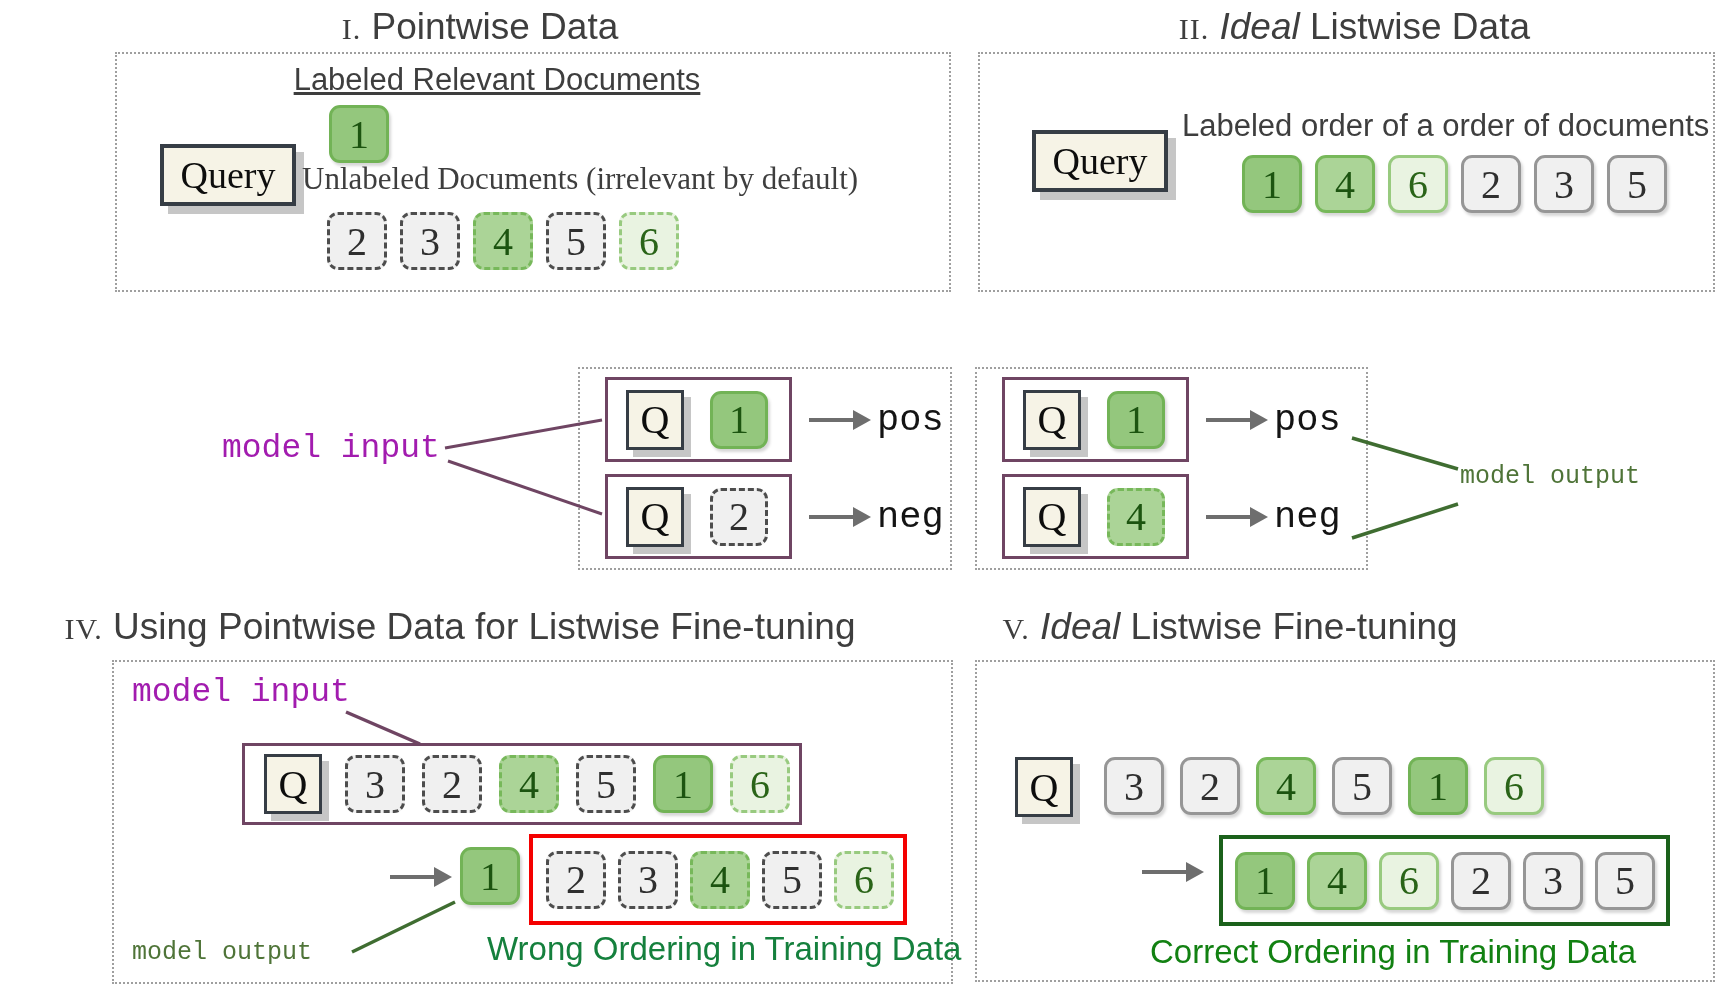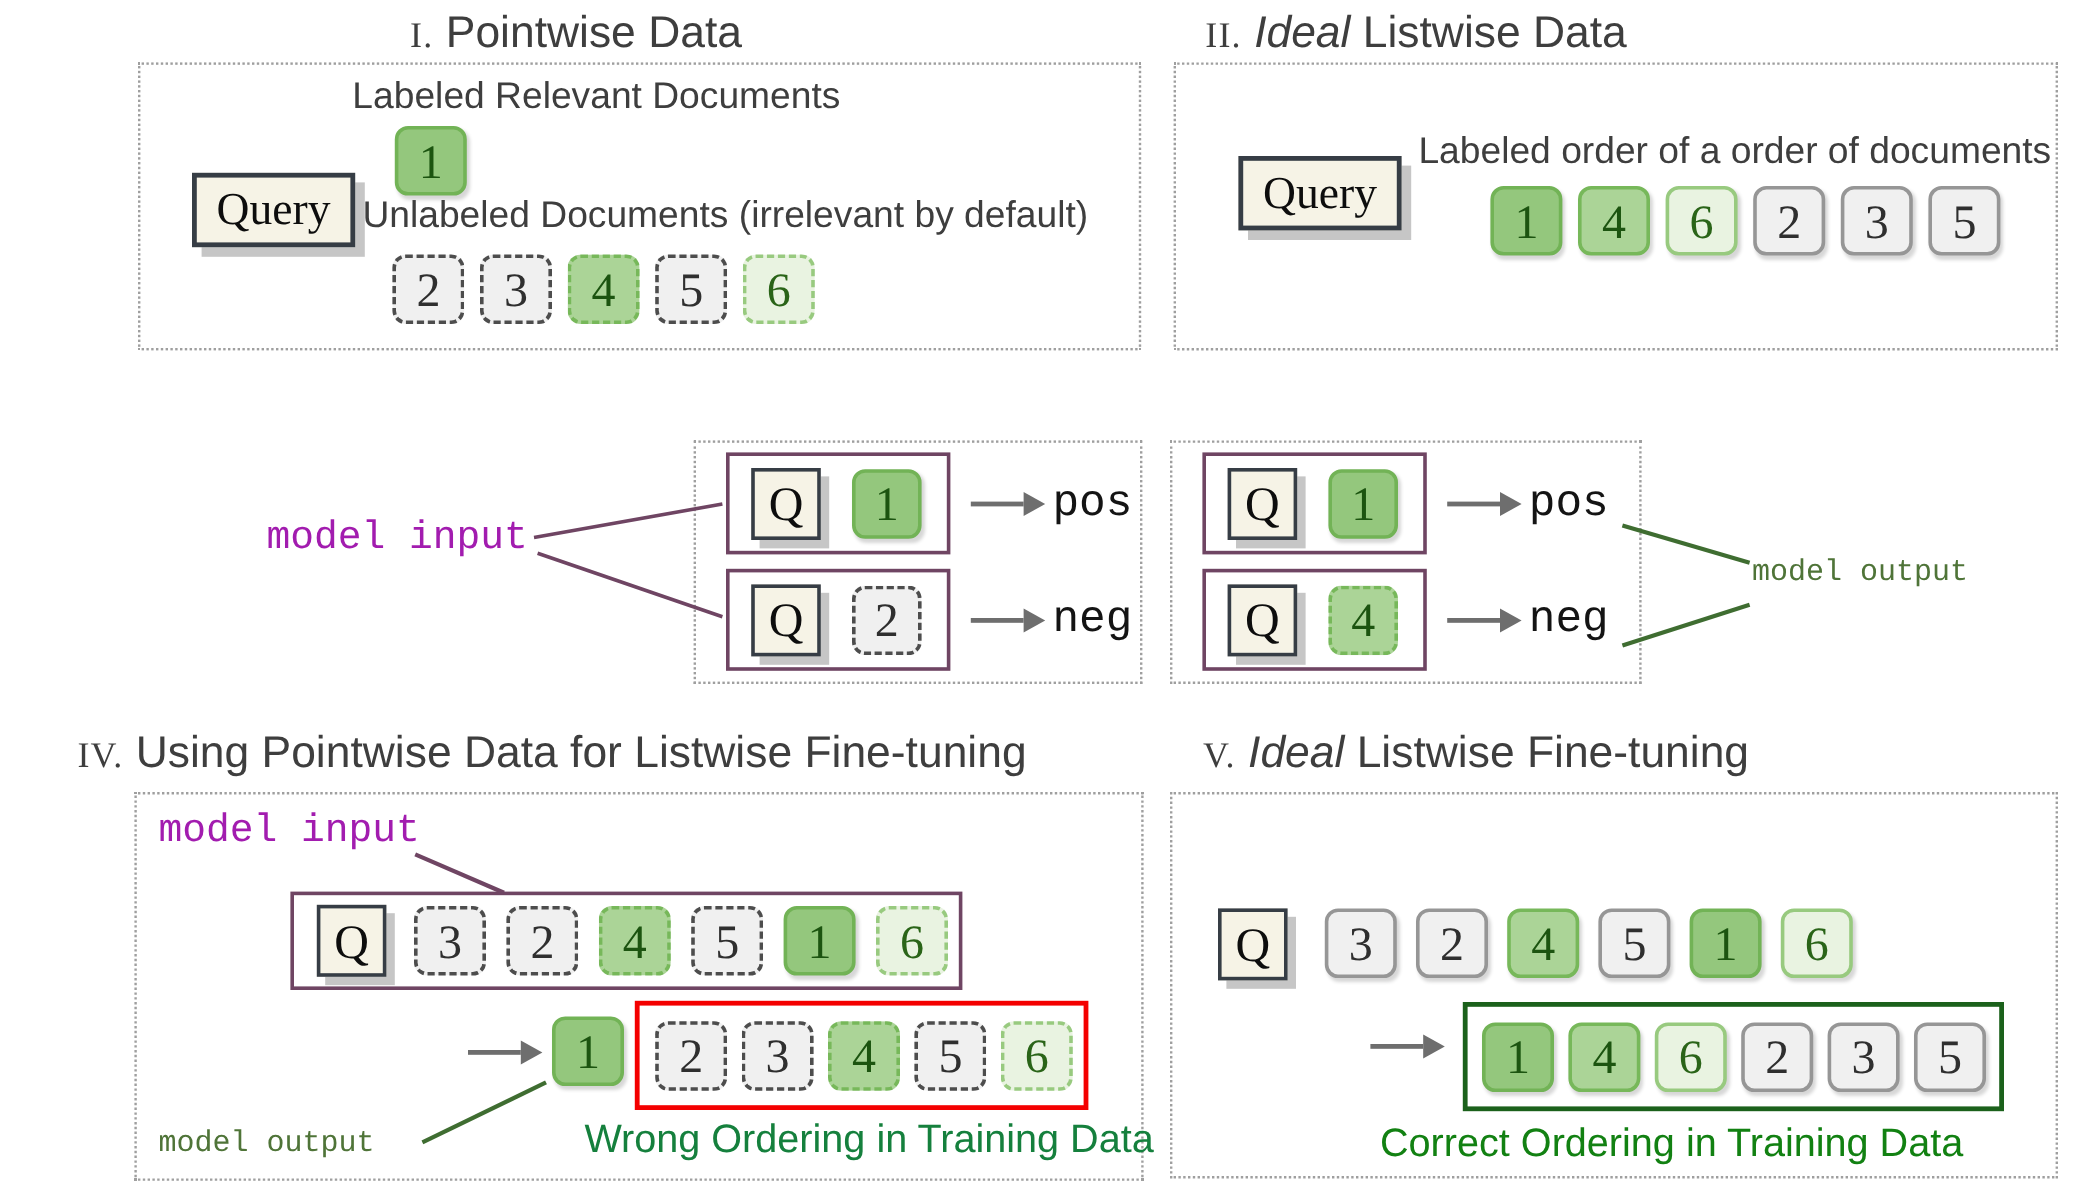--- a/index.html
+++ b/index.html
@@ -74,36 +74,36 @@
 </head>
 <body>
 
 <div class="stage">
 
   <div class="title" style="left:130px;top:6px;width:700px;">
     <span class="rn">I.</span>
     <span>Pointwise Data</span>
   </div>
   <div class="dotbox" style="left:115px;top:52px;width:836px;height:240px;">
-    <div class="caption center" style="left:130px;top:8px;width:500px;">Labeled Relevant Documents</div>
+    <div class="caption center" style="left:130px;top:8px;width:500px;text-decoration:underline;">Labeled Relevant Documents</div>
     <div class="query" style="left:43px;top:90px;">Query</div>
     <div class="docrow" style="left:212px;top:51px;">
         <div class="doc r1">1</div>
       </div>
-    <div class="caption" style="left:185px;top:107px;">Unlabeled Documents (irrelevant by default)</div>
+    <div class="caption" style="left:185px;top:107px;font-family:Liberation Serif, serif;">Unlabeled Documents (irrelevant by default)</div>
     <div class="docrow" style="left:210px;top:158px;">
         <div class="doc r0 dashed">2</div>
         <div class="doc r0 dashed">3</div>
         <div class="doc r4 dashed">4</div>
         <div class="doc r0 dashed">5</div>
         <div class="doc r6 dashed">6</div>
       </div>
   </div>
 
-  <div class="title" style="left:830px;top:6px;width:700px;">
+  <div class="title" style="left:830px;top:6px;width:700px;text-align:right;">
     <span class="rn">II.</span>
     <em>Ideal</em><span> Listwise Data</span>
   </div>
   <div class="dotbox" style="left:978px;top:52px;width:737px;height:240px;">
     <div class="query" style="left:52px;top:76px;">Query</div>
     <div class="caption center" style="left:202px;top:54px;width:520px;">Labeled order of a order of documents</div>
     <div class="docrow" style="left:262px;top:101px;">
         <div class="doc r1">1</div>
         <div class="doc r4">4</div>
         <div class="doc r6">6</div>

